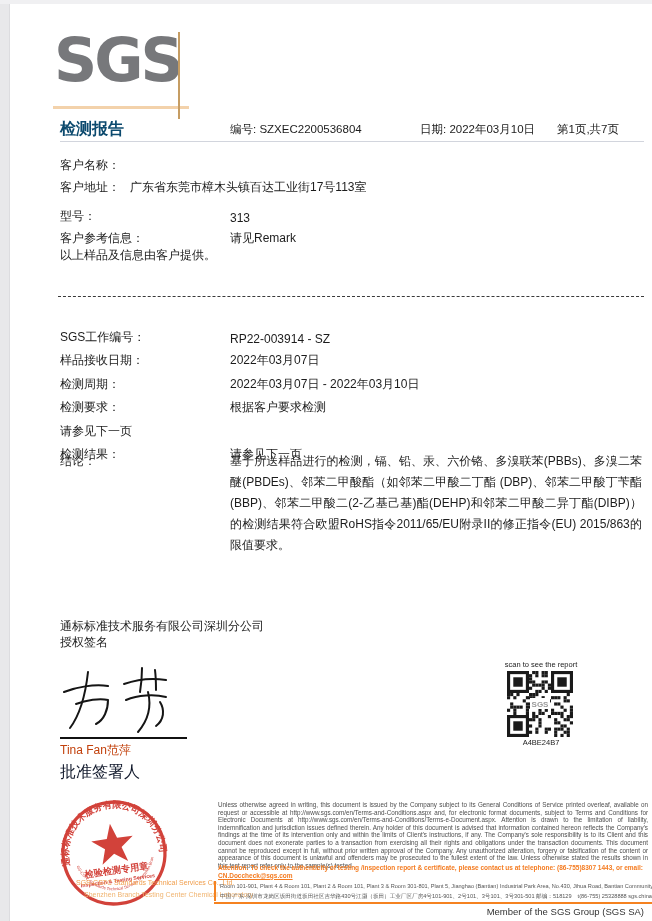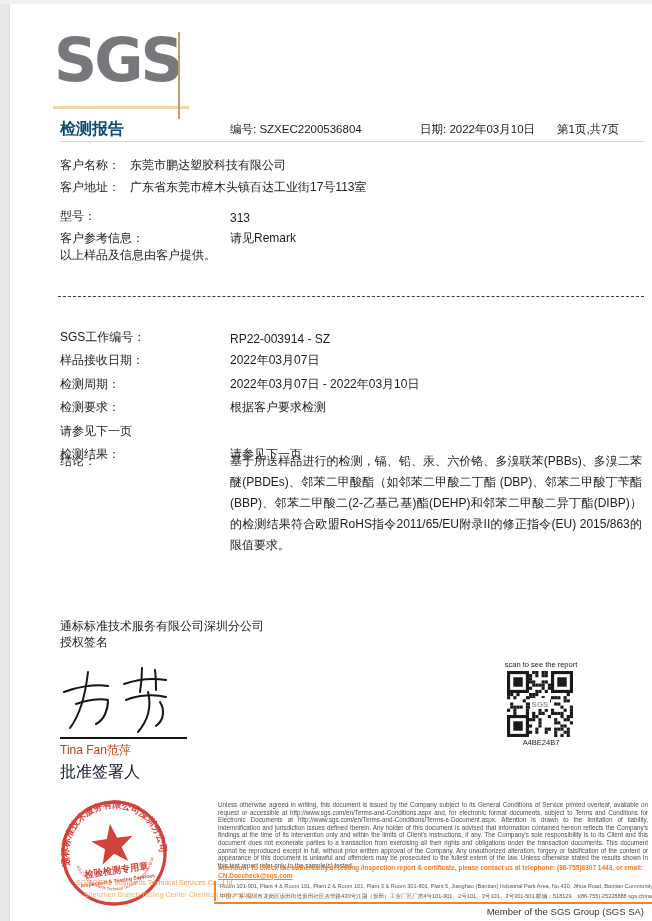--- a/index.html
+++ b/index.html
@@ -82,21 +82,20 @@
     <div class="title">检测报告</div>
     <div class="repno">编号: SZXEC2200536804</div>
     <div class="repdate">日期: 2022年03月10日</div>
     <div class="pageinfo">第1页,共7页</div>
   </div>
   <div class="header-divider"></div>
 
   <div class="rowblock client-block">
     <div class="frow">
       <span class="lab">客户名称：</span>
-      <span class="val">东莞市鹏达塑胶科技有限公司</span>
     </div>
     <div class="frow">
       <span class="lab">客户地址：</span>
       <span class="val">广东省东莞市樟木头镇百达工业街17号113室</span>
     </div>
   </div>
 
   <div class="rowblock sample-block">
     <div class="frow">
       <span class="lab">型号：</span>

